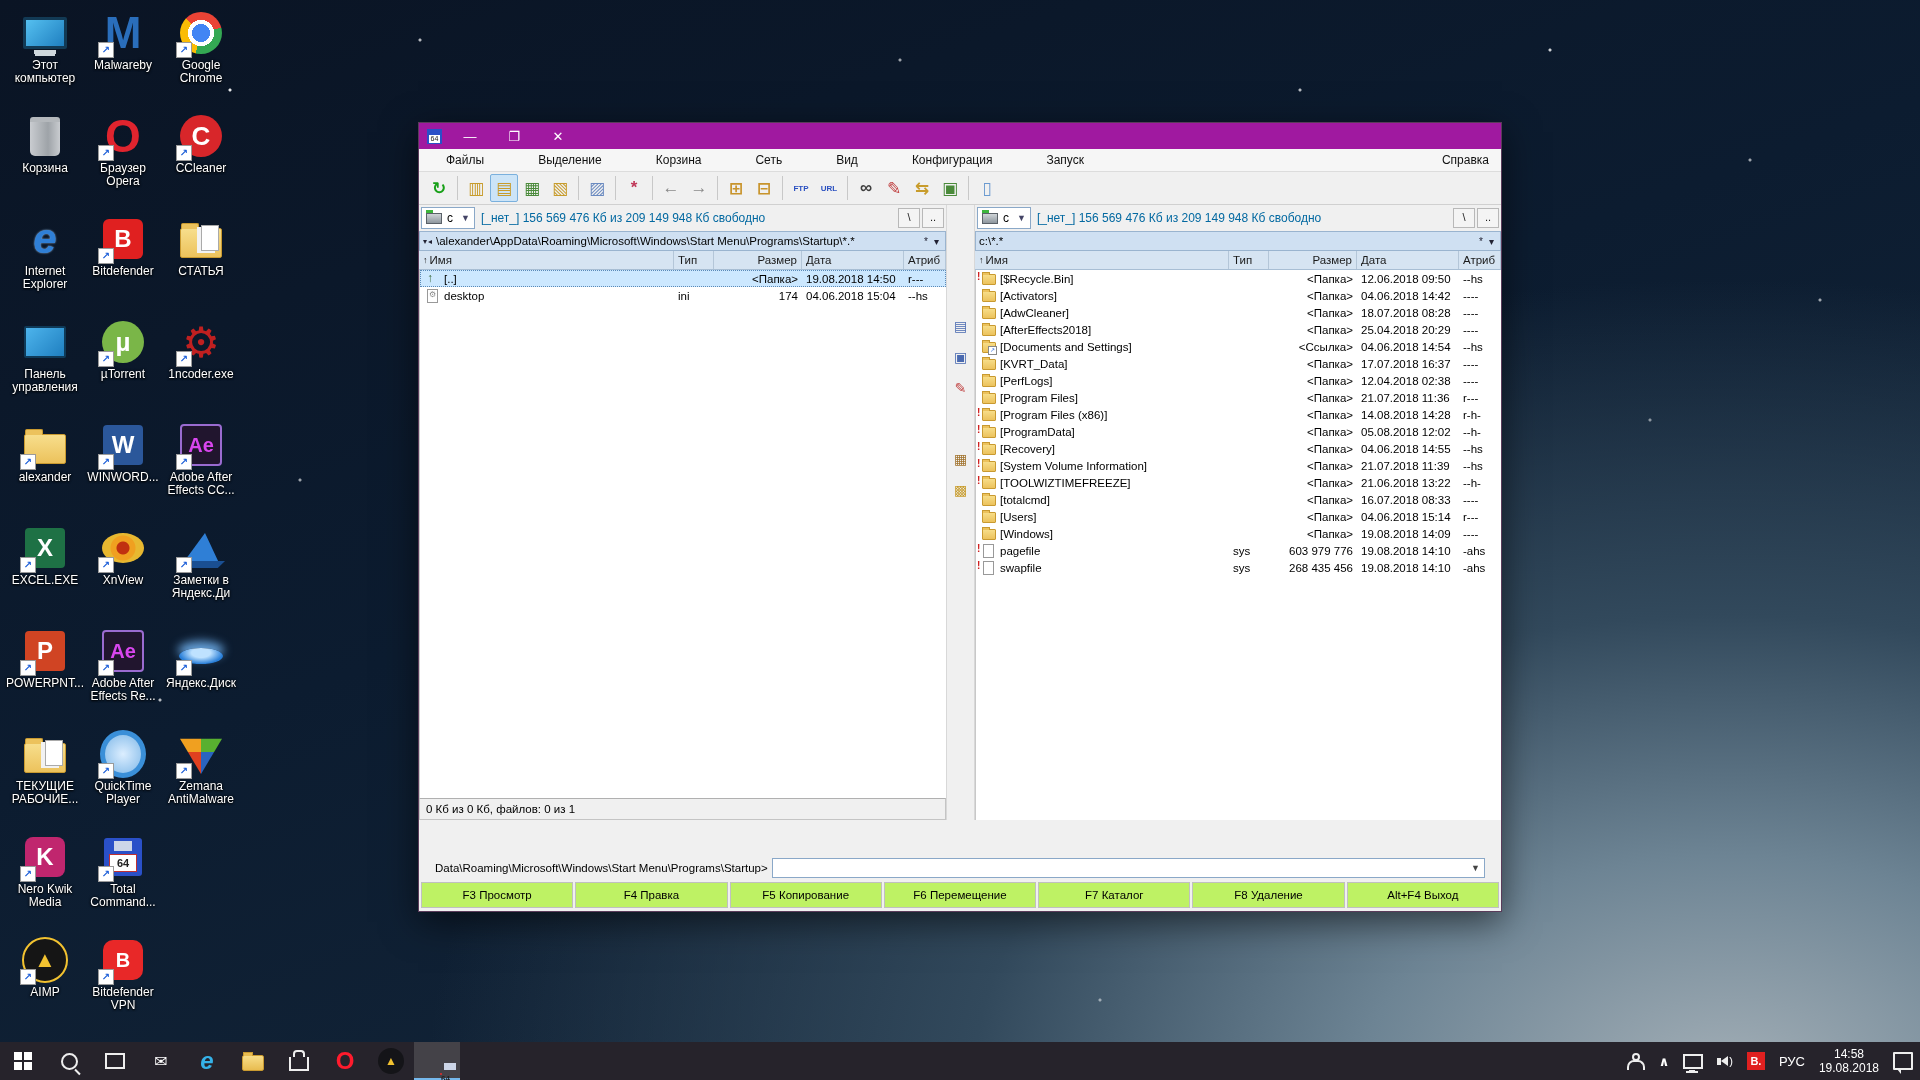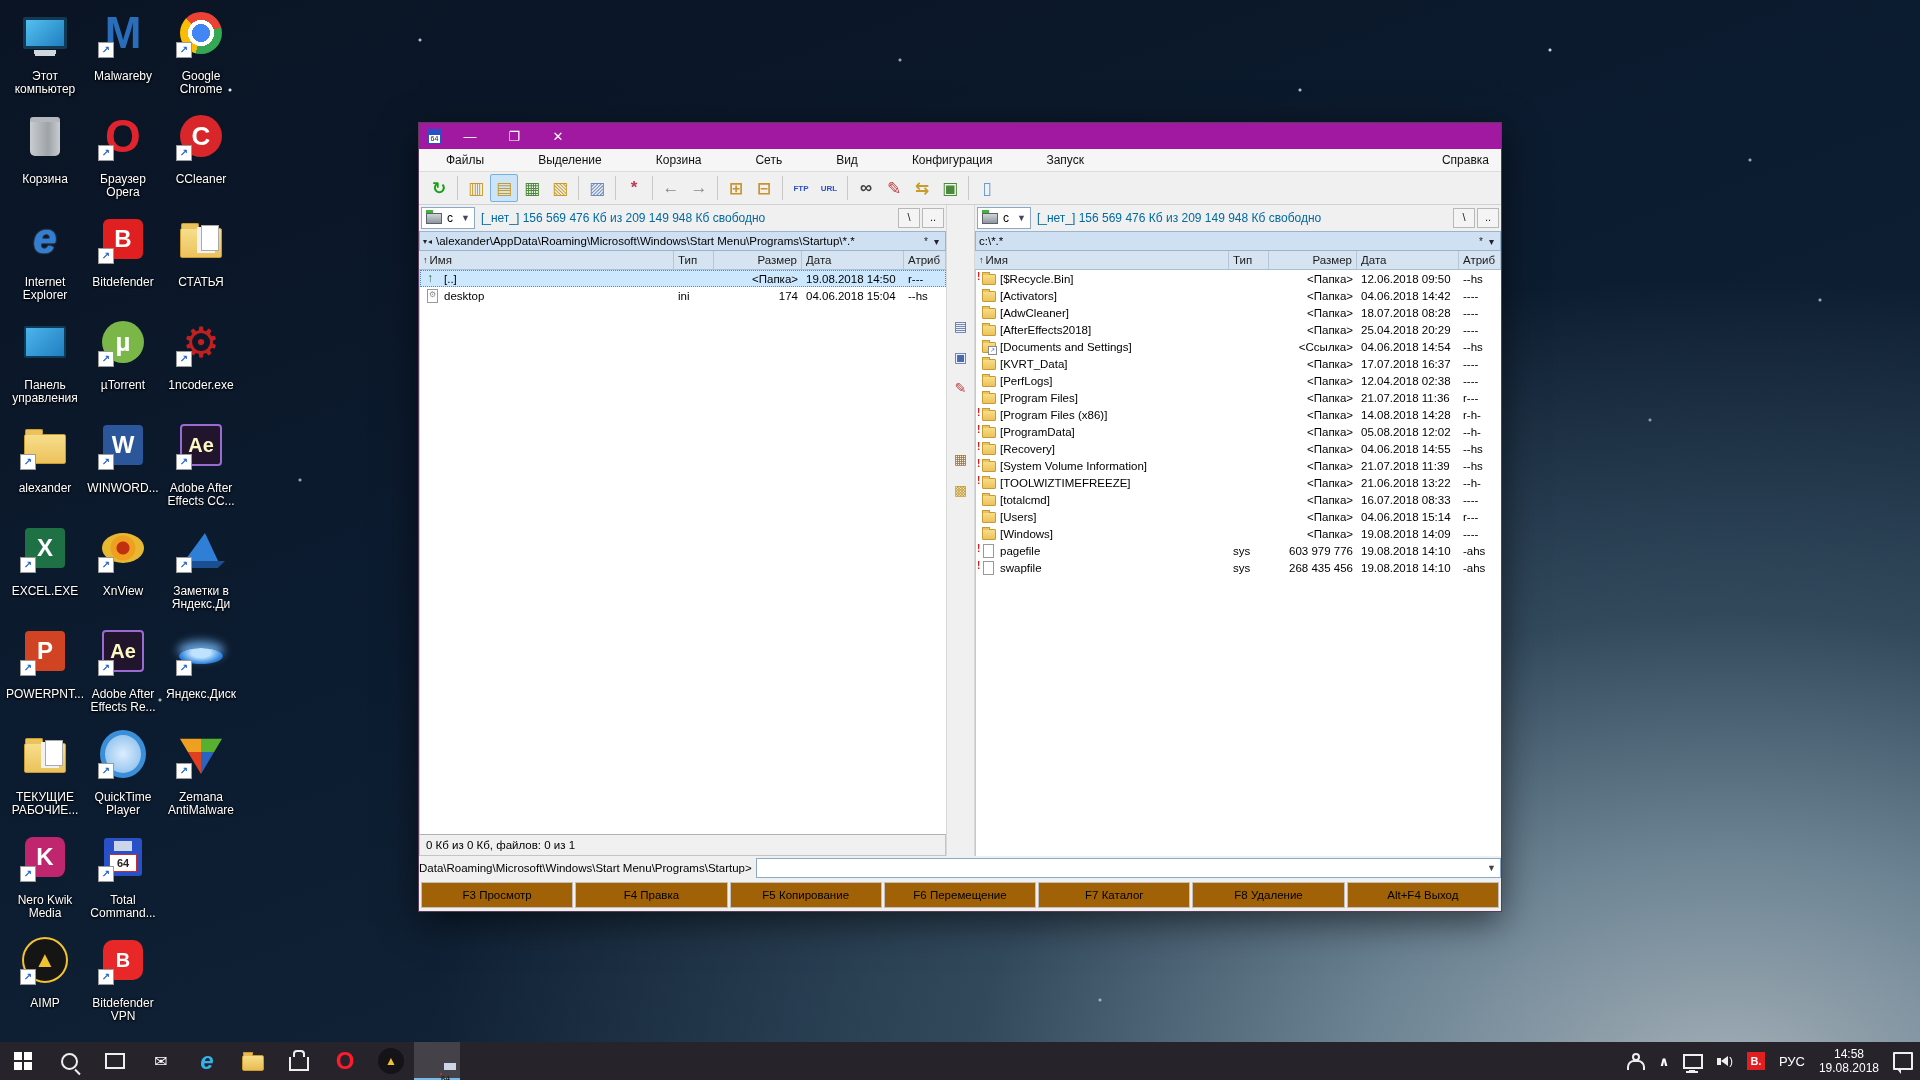--- a/index.html
+++ b/index.html
@@ -18,38 +18,38 @@
       radial-gradient(circle 1.5px at 160px 700px, rgba(255,255,255,.7) 0 1px, transparent 2px),
       radial-gradient(circle 1px at 1650px 420px, rgba(255,255,255,.5) 0 1px, transparent 2px),
       radial-gradient(circle 1px at 1820px 300px, rgba(255,255,255,.6) 0 1px, transparent 2px),
       radial-gradient(circle 1px at 1100px 1000px, rgba(255,255,255,.5) 0 1px, transparent 2px),
       radial-gradient(1300px 800px at 90% 100%, #a2aeb6 0%, #6d8494 28%, #32495c 58%, rgba(12,22,40,0) 100%),
       linear-gradient(160deg,#0a1424 0%,#0c1c30 45%,#16293c 100%);}
   .dsk-cols{position:absolute;left:6px;top:4px;display:flex;gap:0;}
   .dsk-col{width:78px;display:flex;flex-direction:column;}
   .dsk-tile{height:103px;display:flex;flex-direction:column;align-items:center;padding-top:6px;box-sizing:border-box;}
   .dico{position:relative;width:46px;height:46px;display:flex;align-items:center;justify-content:center;flex:none;}
-  .dlabel{margin-top:14px;font-size:12px;line-height:13px;color:#fff;text-align:center;max-width:86px;
+  .dlabel{margin-top:3px;font-size:12px;line-height:13px;color:#fff;text-align:center;max-width:86px;
     text-shadow:0 1px 2px #000,0 0 3px #000;word-wrap:break-word;}
   .sc{position:absolute;left:-2px;bottom:-2px;width:14px;height:14px;background:#fff;border:1px solid #9a9a9a;
     font-size:10px;line-height:13px;color:#1a5dd8;text-align:center;font-weight:bold;}
   
   .s-pc .shape{width:38px;height:26px;background:linear-gradient(135deg,#55c0f0,#1f7fc0);border:3px solid #123a55;border-radius:2px;}
   .s-pc:after{content:"";position:absolute;bottom:2px;left:12px;width:22px;height:4px;background:#cfd8dd;box-shadow:0 3px 0 -1px #cfd8dd;}
   .s-trash .shape{width:30px;height:34px;background:linear-gradient(90deg,#c9ccd0,#9ea3a8 60%,#c9ccd0);border-radius:3px 3px 5px 5px;border-top:5px solid #b4b8bc;}
   .s-ie .g{font-size:42px;font-style:italic;font-weight:bold;color:#2f7fd6;text-shadow:0 0 2px #9cc6f0;}
   .s-cpl .shape{width:38px;height:28px;background:linear-gradient(135deg,#4db4ec,#1f7fc0);border:2px solid #0f3a58;border-radius:2px;}
   .s-folder .shape,.s-docfolder .shape{width:40px;height:28px;background:linear-gradient(#f7de8c,#ecc25c);border:1px solid #c99a30;border-radius:2px;margin-top:8px;position:relative;}
   .s-folder .shape:before,.s-docfolder .shape:before{content:"";position:absolute;top:-6px;left:0;width:16px;height:5px;background:#ecc25c;border:1px solid #c99a30;border-bottom:none;border-radius:2px 2px 0 0;}
   .s-docfolder .shape:after{content:"";position:absolute;right:2px;top:-4px;width:16px;height:24px;background:#fff;border:1px solid #aaa;box-shadow:-4px 2px 0 #f2f2f2;}
   .s-excel .sq{background:#1e7145;}
   .s-ppt .sq{background:#d04423;}
   .s-word .sq{background:#2b579a;}
   .sq{width:40px;height:40px;border-radius:4px;display:flex;align-items:center;justify-content:center;color:#fff;font-weight:bold;font-size:24px;}
-  .s-ae .sq{background:#21152e;border:2px solid #9a6bd0;color:#fef9c3;font-size:20px;width:38px;height:38px;}
+  .s-ae .sq{background:#21152e;border:2px solid #9a6bd0;color:#d946ef;font-size:20px;width:38px;height:38px;}
   .s-nero .sq{background:#c0266e;border-radius:8px;}
   .s-aimp .shape{width:42px;height:42px;background:#151515;border-radius:50%;display:flex;align-items:center;justify-content:center;color:#f2c230;font-size:22px;border:2px solid #f2c230;}
   .s-mb .g{font-size:44px;font-weight:bold;color:#2a6ebb;}
   .s-opera .g{font-size:46px;font-weight:bold;color:#e0242e;}
   .s-bitdef .sq{background:#e02020;border-radius:6px;}
   .s-utor .shape{width:42px;height:42px;background:#7ab648;border-radius:50%;display:flex;align-items:center;justify-content:center;color:#fff;font-size:26px;font-weight:bold;}
   .s-xnview .shape{width:42px;height:30px;background:radial-gradient(circle at 50% 50%, #c03010 0 6px, #f0a020 7px 12px, #e8b830 13px);border-radius:50%;}
   .s-qt .shape{width:38px;height:38px;border-radius:50%;border:5px solid #3a8fd8;background:radial-gradient(circle,#dceeff,#7fb8e8);}
   .s-tcmd .shape,.tb-tcmd .shape{width:38px;height:38px;background:#2a50c8;border-radius:3px;position:relative;}
   .s-tcmd .shape:after,.tb-tcmd .shape:after{content:"64";position:absolute;left:5px;right:5px;bottom:4px;top:16px;background:#fff;border:1px solid #c03030;color:#222;
@@ -119,26 +119,26 @@
   .fico.link .lk{position:absolute;right:-1px;bottom:-2px;width:7px;height:7px;background:#fff;border:1px solid #888;font-size:6px;line-height:6px;color:#1a5dd8;text-align:center;z-index:2;}
   .fico.up .ar{position:absolute;left:3px;top:-2px;color:#3a6a3a;font-size:12px;font-weight:bold;}
   .fico.doc:before,.fico.doc-hidden:before,.fico.ini:before{content:"";position:absolute;left:3px;top:-1px;width:9px;height:12px;background:#fff;border:1px solid #999;}
   .fico.ini .gr{position:absolute;left:5px;top:0;font-size:8px;color:#888;}
   .statusbar{height:20px;border:1px solid #c4c4c4;border-top:1px solid #b0b0b0;background:#f0f0f0;font-size:11.5px;color:#000;
     display:flex;align-items:center;padding:0 6px;flex:none;}
   .midbar{width:27px;background:#f0f0f0;border-left:1px solid #d8d8d8;border-right:1px solid #d8d8d8;display:flex;flex-direction:column;align-items:center;padding-top:110px;flex:none;}
   .midbtn{width:22px;height:22px;display:flex;align-items:center;justify-content:center;font-size:14px;margin-bottom:9px;}
   .midgap{height:40px;}
   
-  .cmdline{height:24px;display:flex;align-items:center;font-size:11.5px;color:#000;padding:0 0;flex:none;}
+  .cmdline{height:24px;display:flex;align-items:center;font-size:11.5px;color:#000;padding:0 16px;flex:none;margin-top:36px;}
   .cmd-prompt{white-space:nowrap;margin-right:4px;}
   .cmd-input{flex:1;height:18px;background:#fff;border:1px solid #8aa8c8;display:flex;align-items:center;justify-content:flex-end;}
   .cmd-chev{font-size:9px;color:#444;padding-right:4px;}
   .fkeys{height:26px;display:flex;gap:2px;padding:2px 2px 3px 2px;flex:none;}
-  .fkey{flex:1;background:#a16207;border:1px solid #c0c0c0;font-size:11.5px;color:#000;display:flex;align-items:center;justify-content:center;}
+  .fkey{flex:1;background:#bef264;border:1px solid #c0c0c0;font-size:11.5px;color:#000;display:flex;align-items:center;justify-content:center;}
   
   .taskbar{position:absolute;left:0;bottom:0;width:1920px;height:38px;background:#26232b;display:flex;align-items:stretch;z-index:50;}
   .tb-left{display:flex;}
   .tbitem{width:46px;display:flex;align-items:center;justify-content:center;position:relative;}
   .tbitem.active{background:rgba(255,255,255,.14);box-shadow:inset 0 -2px 0 #76b9ed;}
   .tb-win-grid{display:grid;grid-template-columns:8px 8px;grid-template-rows:8px 8px;gap:2px;}
   .tb-win-grid span{background:#fff;}
   .tb-search-ic{width:13px;height:13px;border:2px solid #eee;border-radius:50%;position:relative;}
   .tb-search-ic:after{content:"";position:absolute;right:-5px;bottom:-5px;width:7px;height:2px;background:#eee;transform:rotate(45deg);}
   .tb-tv{width:16px;height:12px;border:2px solid #eee;position:relative;background:transparent;}

